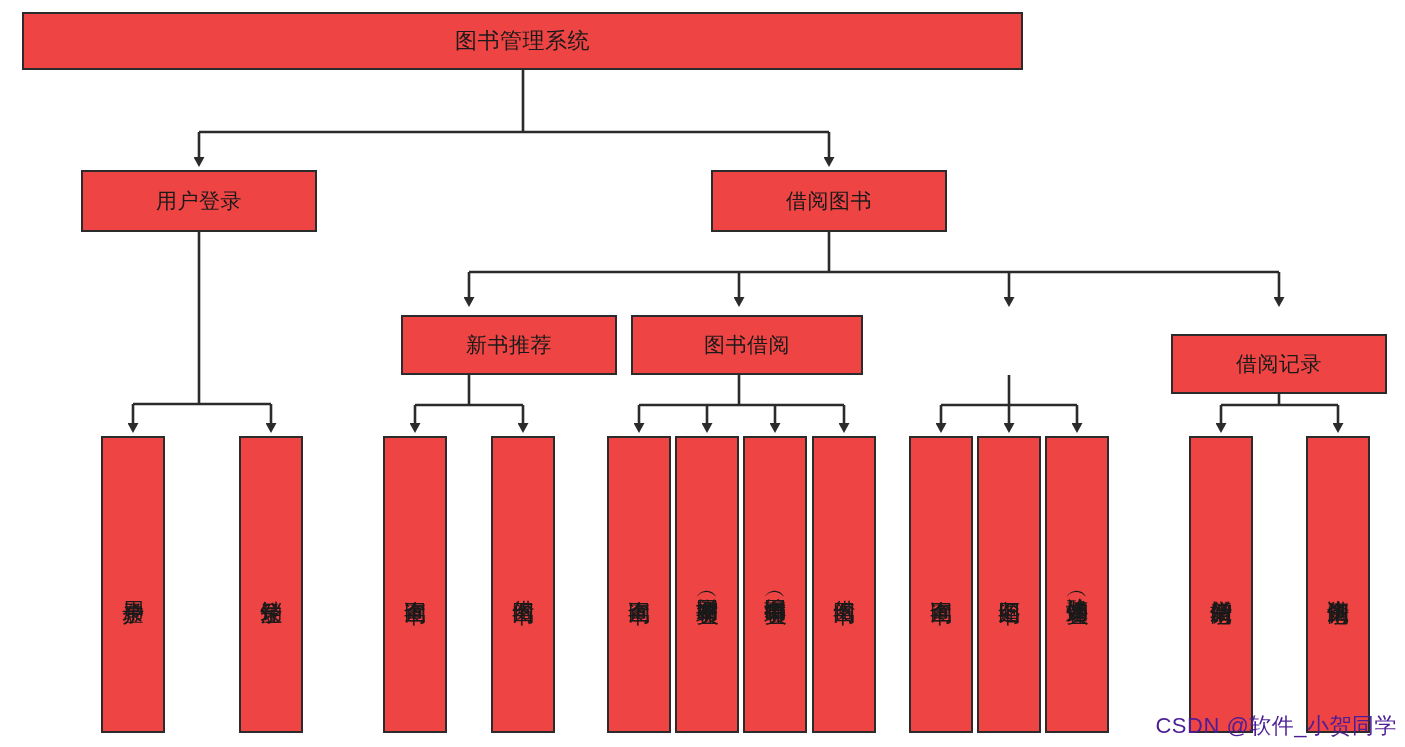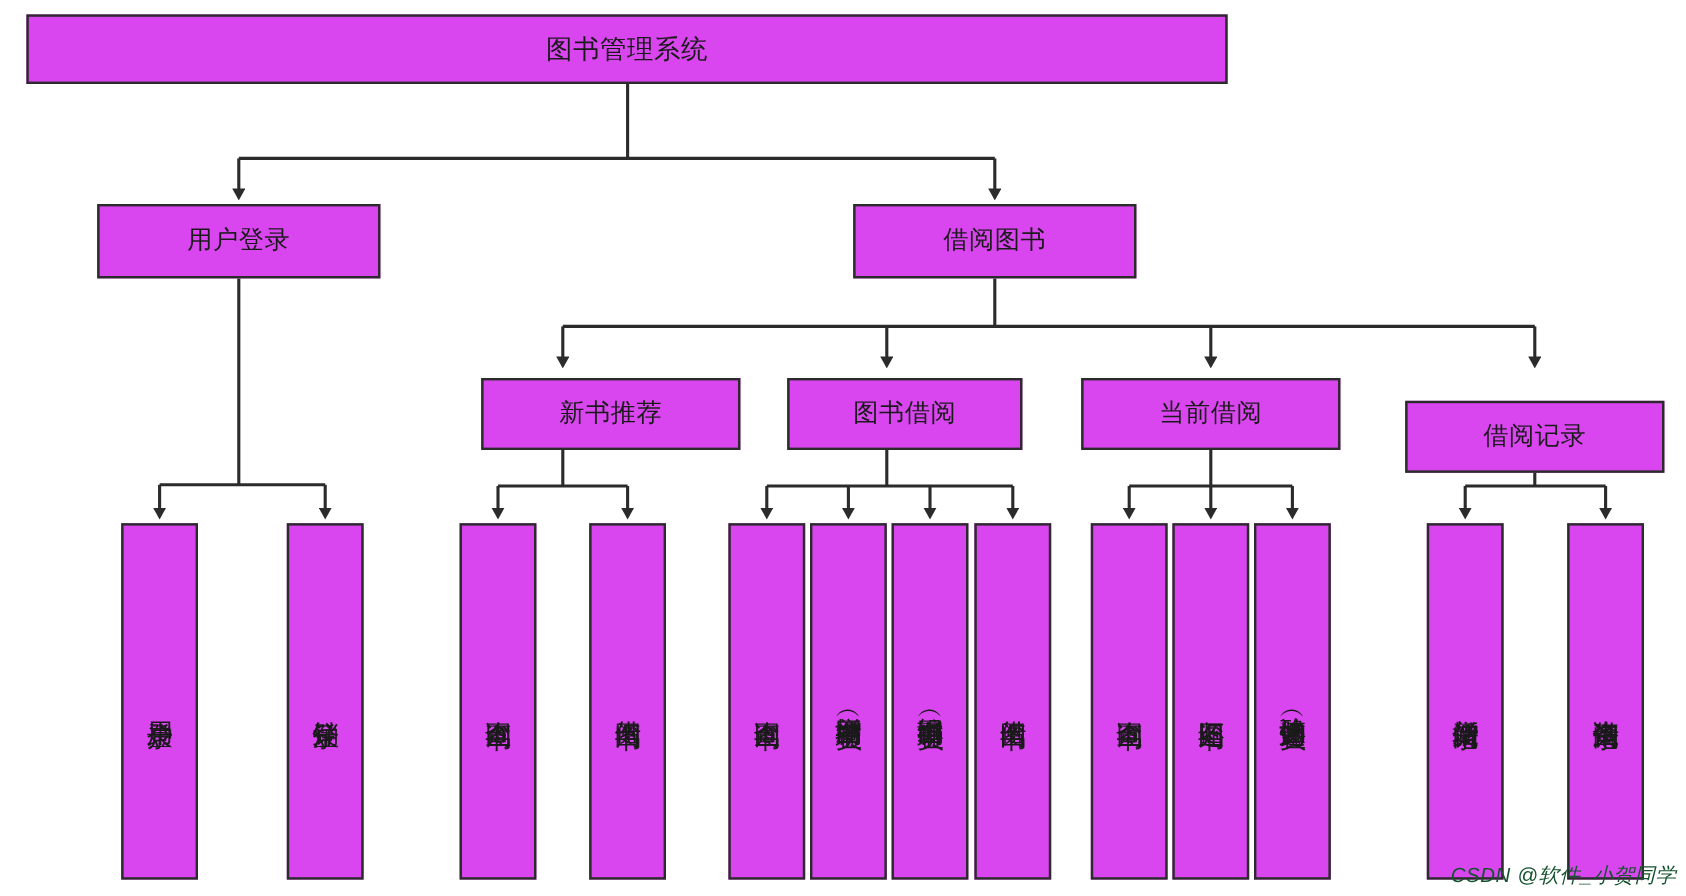--- a/index.html
+++ b/index.html
@@ -21,21 +21,21 @@
     position: absolute;
     left: 0;
     top: 0;
     width: 1405px;
     height: 747px;
     pointer-events: none;
   }
   .node {
     position: absolute;
     box-sizing: border-box;
-    background: #d946ef;
+    background: #ef4444;
     border: 2px solid #2b2b2b;
     display: flex;
     align-items: center;
     justify-content: center;
     color: #1a1a1a;
   }
   .node .lbl {
     display: block;
     text-align: center;
     line-height: 1.18;
@@ -57,25 +57,24 @@
     text-orientation: upright;
     font-size: 22px;
     line-height: 1.12;
     letter-spacing: 1px;
     white-space: nowrap;
   }
   .watermark {
     position: absolute;
     right: 8px;
     bottom: 6px;
-    font-size: 17px;
-    color: #14532d;
+    font-size: 22px;
+    color: #4c1d95;
     letter-spacing: 0.5px;
     white-space: nowrap;
-    font-style: italic;
   }
 </style>
 </head>
 <body>
 
 <div id="canvas">
 
   <svg class="edges" viewBox="0 0 1405 747" xmlns="http://www.w3.org/2000/svg">
     <defs>
       <marker id="arrow" markerWidth="10" markerHeight="11" refX="1" refY="5.5" orient="auto" markerUnits="userSpaceOnUse">
@@ -133,25 +132,22 @@
   <div class="node horiz" style="left:81px; top:170px; width:236px; height:62px;">
     <span class="lbl">用户登录</span>
   </div>
   <div class="node horiz" style="left:711px; top:170px; width:236px; height:62px;">
     <span class="lbl">借阅图书</span>
   </div>
 
   <div class="node horiz" style="left:361px; top:315px; width:216px; height:60px;margin-left:40px;">
     <span class="lbl">新书推荐</span>
   </div>
-  <div class="node horiz" style="left:656px; top:315px; width:196px; height:60px;align-items:center;">
+  <div class="node horiz" style="left:631px; top:315px; width:232px; height:60px;align-items:center;">
     <span class="lbl">图书借阅</span>
-  </div>
-  <div class="node horiz" style="left:901px; top:315px; width:216px; height:60px;">
-    <span class="lbl">当前借阅</span>
   </div>
   <div class="node horiz" style="left:1171px; top:334px; width:216px; height:60px;justify-content:center;">
     <span class="lbl">借阅记录</span>
   </div>
 
   <div class="node vert" style="left:101px; top:436px; width:64px; height:297px;">
     <span class="lbl">用户登录</span>
   </div>
   <div class="node vert" style="left:239px; top:436px; width:64px; height:297px;">
     <span class="lbl">注销登录</span>

